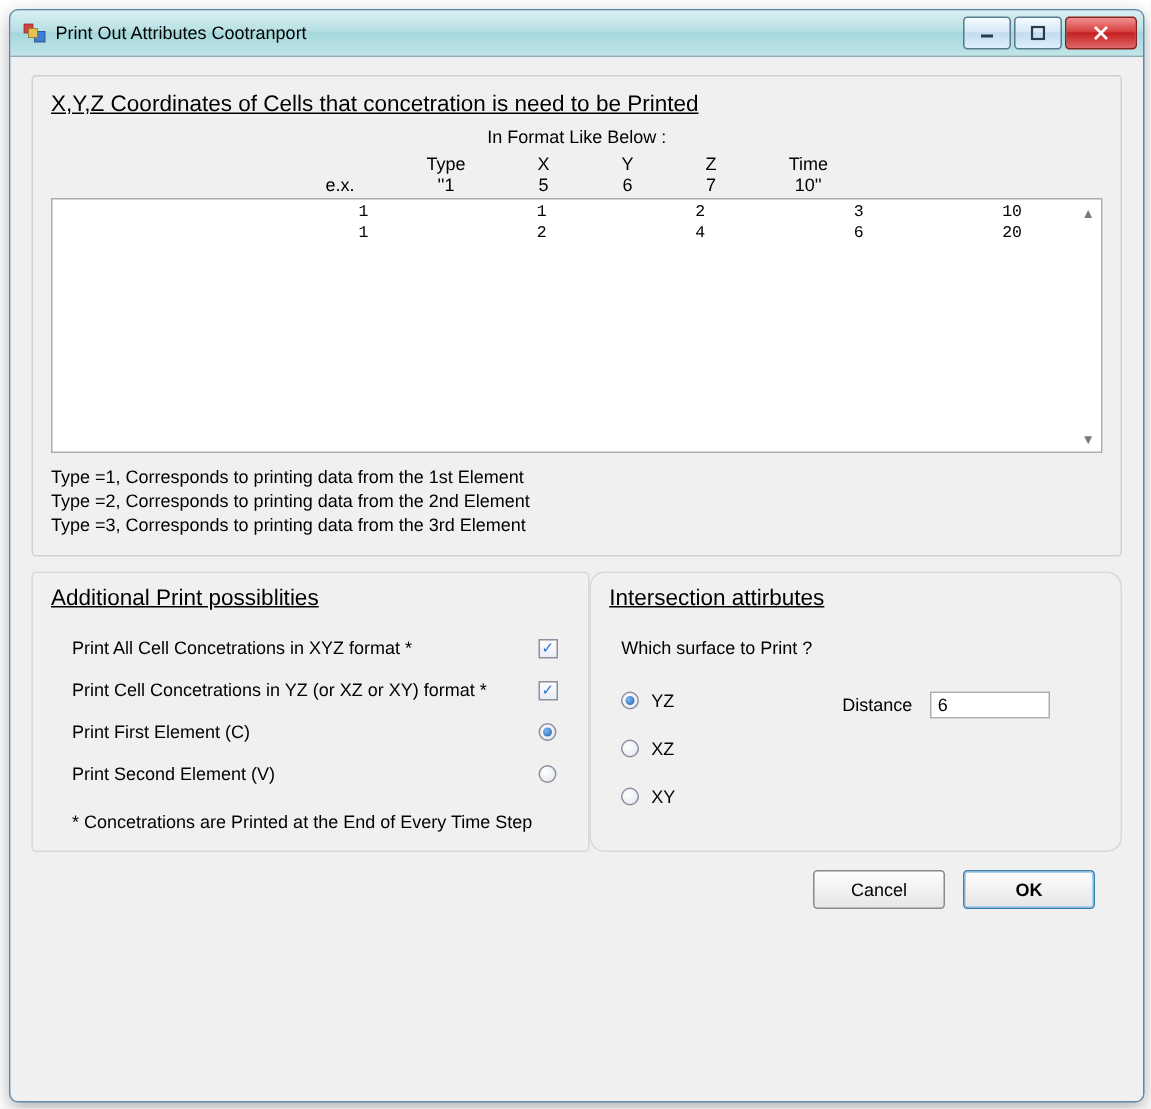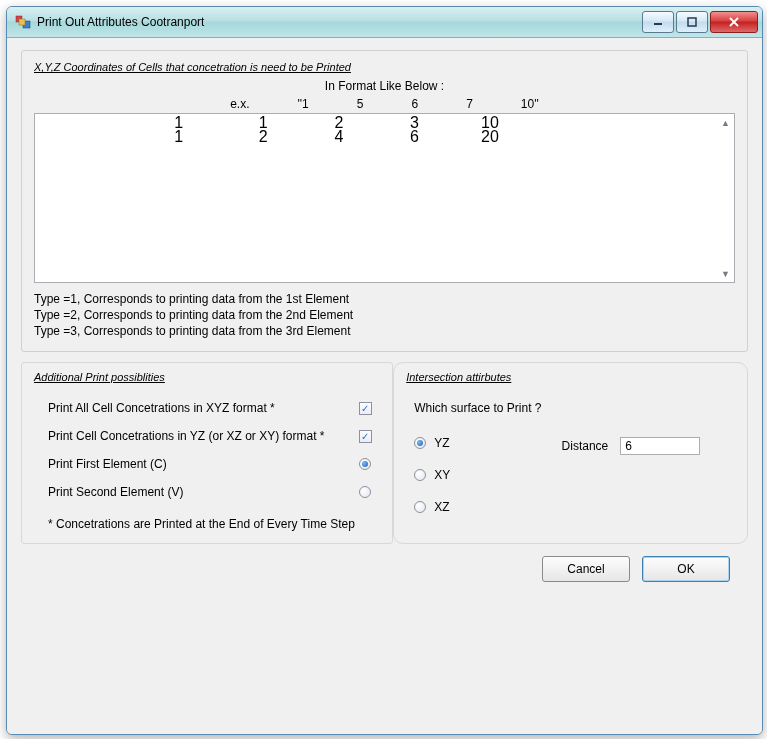--- a/index.html
+++ b/index.html
@@ -65,38 +65,38 @@
     overflow:hidden;
     display:flex;
     flex-direction:column;
   }
   .outer-group {
     border:1px solid #d0d0d0;
     border-radius:3px;
     background:#f0f0f0;
     padding:10px 12px 12px 12px;
   }
-  .group-title { text-decoration:underline; font-size:11px; margin-bottom:6px; display:block;font-style:italic;}
+  .group-title { text-decoration:underline; font-size:15px; margin-bottom:6px; display:block;}
   .fmt-row { display:flex; justify-content:center; margin-bottom:4px;}
   .fmt-table { font-family:inherit; font-size:12px; border-collapse:collapse;}
   .fmt-table td { padding:0 24px; text-align:center;}
   .textarea-wrap {
     position:relative;
     border:1px solid #abadb3;
     background:#fff;
     height:170px;
     margin:2px 0 8px 0;
     padding:2px 18px 2px 6px;
     box-sizing:border-box;
     overflow:hidden;
   }
   .textarea-content {
     white-space:pre;
-    font-family:Liberation Sans, sans-serif;
-    font-size:16px;
+    font-family:Liberation Mono, monospace;
+    font-size:11px;
     line-height:14px;
   }
   .scroll-arrow {
     position:absolute; right:1px; width:15px; height:15px;
     display:flex;align-items:center;justify-content:center;
     color:#7a7a7a;font-size:9px;
   }
   .note-lines { margin-top:6px; font-size:12px; line-height:16px;}
   .lower-row { display:flex; margin-top:10px;}
   .sub-group {
@@ -146,21 +146,21 @@
     align-items:flex-end;
   }
   .btn {
     width:86px;height:24px;
     border:1px solid #8a8a8a;border-radius:3px;
     background:linear-gradient(#fdfdfd,#e6e6e6);
     font-size:12px;
     display:flex;align-items:center;justify-content:center;
     cursor:default;
   }
-  .btn.default { border-color:#3c7fb1; box-shadow:0 0 0 1px #a8d4f2 inset;}
+  .btn.default { border-color:#3c7fb1; box-shadow:0 0 0 1px #a8d4f2 inset;font-weight:bold;}
 </style>
 </head>
 <body>
 
 <div class="window">
   <div class="titlebar">
     <span class="app-icon">
       <svg width="16" height="16" viewBox="0 0 16 16">
         <rect x="1" y="2" width="6" height="6" fill="#d94040" stroke="#803030" stroke-width="0.5"></rect>
         <rect x="8" y="7" width="7" height="7" fill="#3a7fd0" stroke="#204070" stroke-width="0.5"></rect>
@@ -191,20 +191,28 @@
 
     <div class="outer-group">
       <span class="group-title">X,Y,Z Coordinates of Cells  that concetration is need to be Printed</span>
 
       <div class="fmt-row">
         <span>In Format Like Below :</span>
       </div>
 
       <table class="fmt-table" style="margin:0 auto;">
         <tbody>
+            <tr>
+          <td></td>
+          <td>Type</td>
+          <td>X</td>
+          <td>Y</td>
+          <td>Z</td>
+          <td>Time</td>
+        </tr>
         <tr>
           <td>e.x.</td>
           <td>''1</td>
           <td>5</td>
           <td>6</td>
           <td>7</td>
           <td>10''</td>
         </tr>
       </tbody>
         </table>
@@ -266,25 +274,25 @@
           <div class="inter-col">
             <div class="inter-q">Which surface to Print ?</div>
             <div class="radio-row">
               <span class="radio">
                   <span class="dot"></span>
                 </span>
               <span>YZ</span>
             </div>
             <div class="radio-row">
               <span class="radio"></span>
-              <span>XY</span>
+              <span>XZ</span>
             </div>
             <div class="radio-row">
               <span class="radio"></span>
-              <span>XZ</span>
+              <span>XY</span>
             </div>
           </div>
           <div class="inter-col">
             <div class="dist-row">
               <span>Distance</span>
               <input class="textinput" value="6" style="">
             </div>
           </div>
         </div>
       </div>

